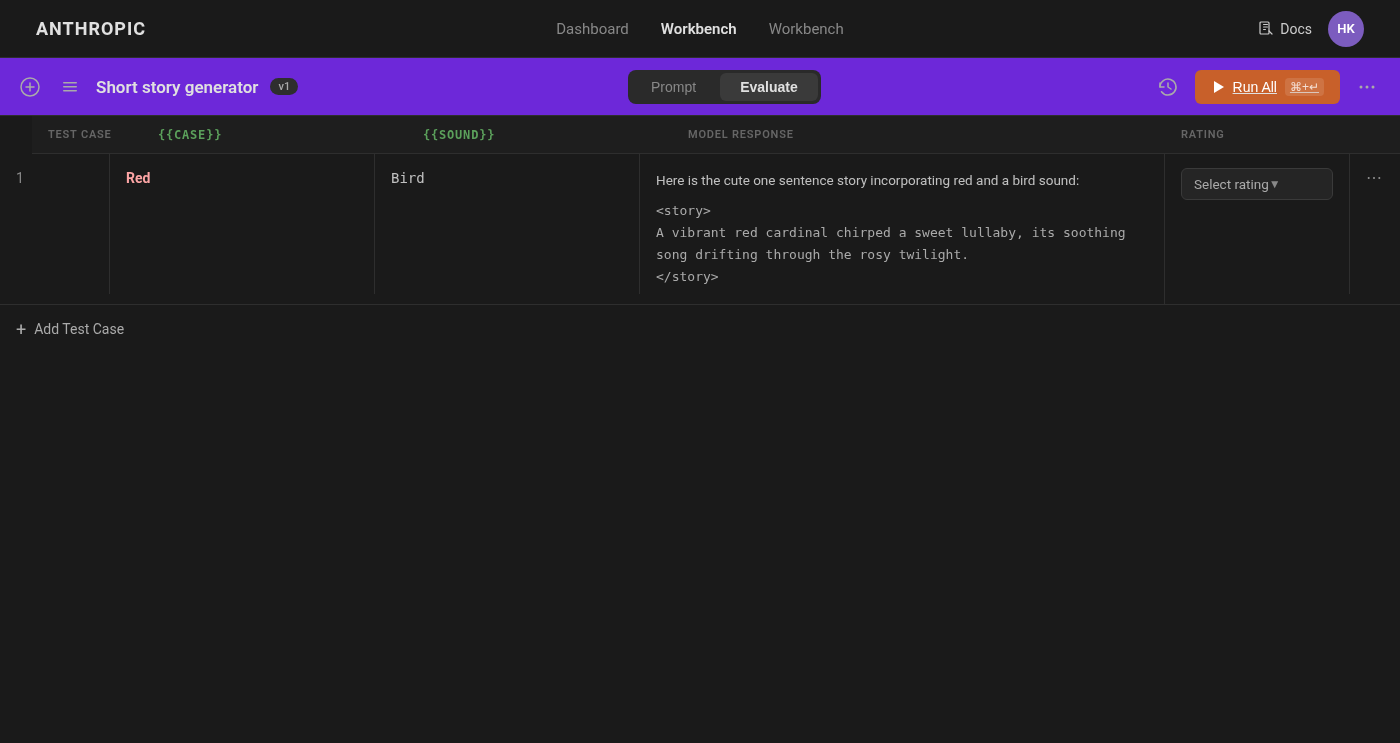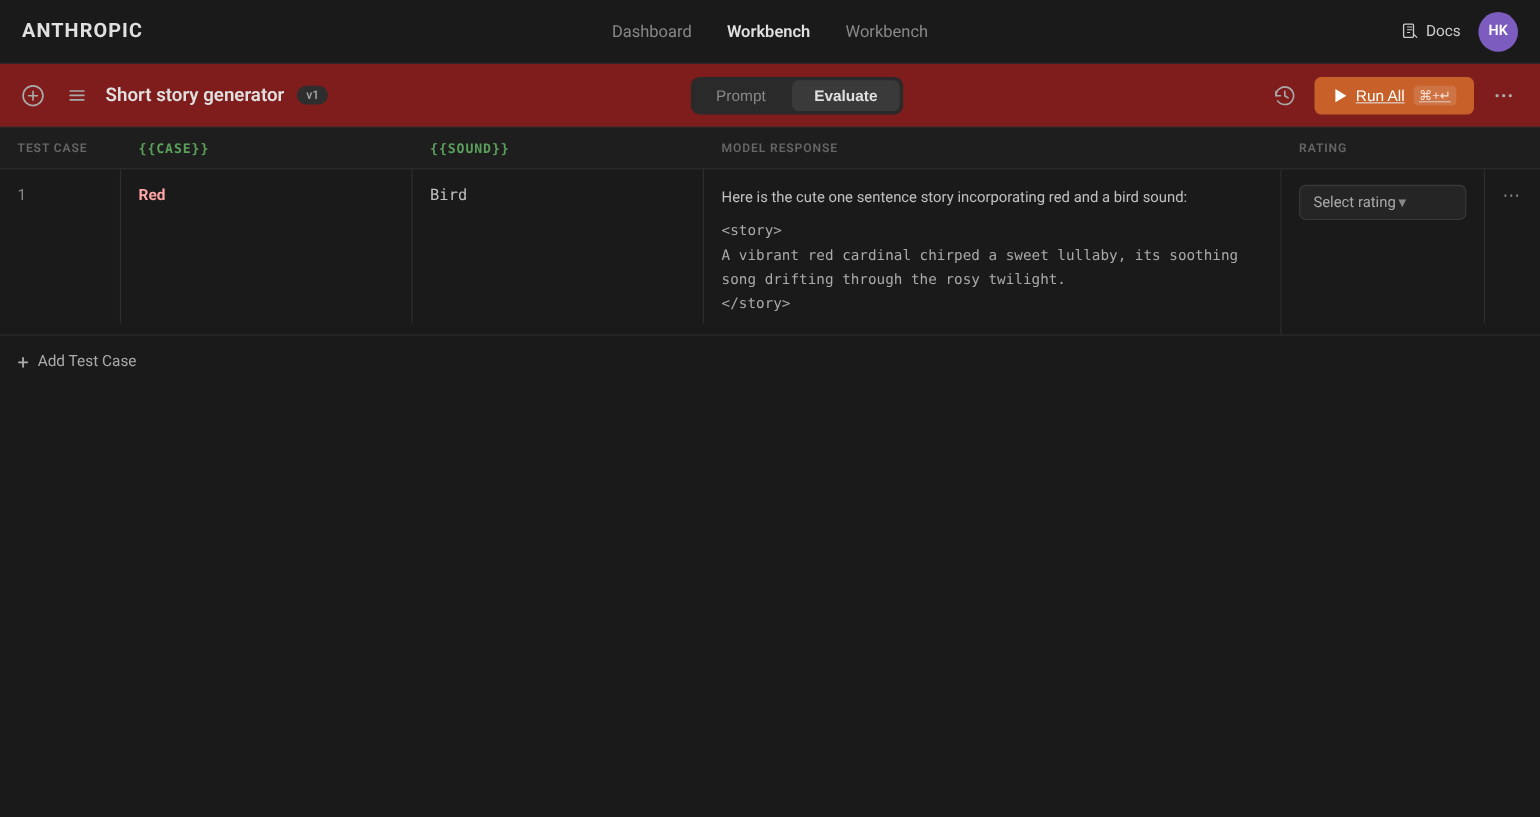--- a/index.html
+++ b/index.html
@@ -15,21 +15,21 @@
       width: 1400px;
       height: 743px;
       overflow: hidden;
     }
 
     
     .top-nav {
       display: flex;
       align-items: center;
       justify-content: space-between;
-      padding: 0 20px;
+      padding: 0 36px;
       height: 58px;
       background-color: #1a1a1a;
       border-bottom: 1px solid #2e2e2e;
     }
 
     .nav-left {
       display: flex;
       align-items: center;
       gap: 0;
     }
@@ -98,21 +98,21 @@
       cursor: pointer;
     }
 
     
     .workbench-header {
       display: flex;
       align-items: center;
       justify-content: space-between;
       padding: 0 16px;
       height: 58px;
-      background-color: #7f1d1d;
+      background-color: #6d28d9;
       border-bottom: 1px solid #2e2e2e;
     }
 
     .header-left {
       display: flex;
       align-items: center;
       gap: 12px;
     }
 
     .icon-btn {
@@ -222,20 +222,21 @@
       width: 100%;
     }
 
     .table-header {
       display: grid;
       grid-template-columns: 110px 265px 265px 1fr 185px 50px;
       background-color: #1e1e1e;
       border-bottom: 1px solid #2e2e2e;
       height: 38px;
       align-items: center;
+      margin-left: 32px;
     }
 
     .th {
       padding: 0 16px;
       font-size: 11px;
       font-weight: 600;
       color: #666;
       letter-spacing: 0.8px;
       text-transform: uppercase;
     }

